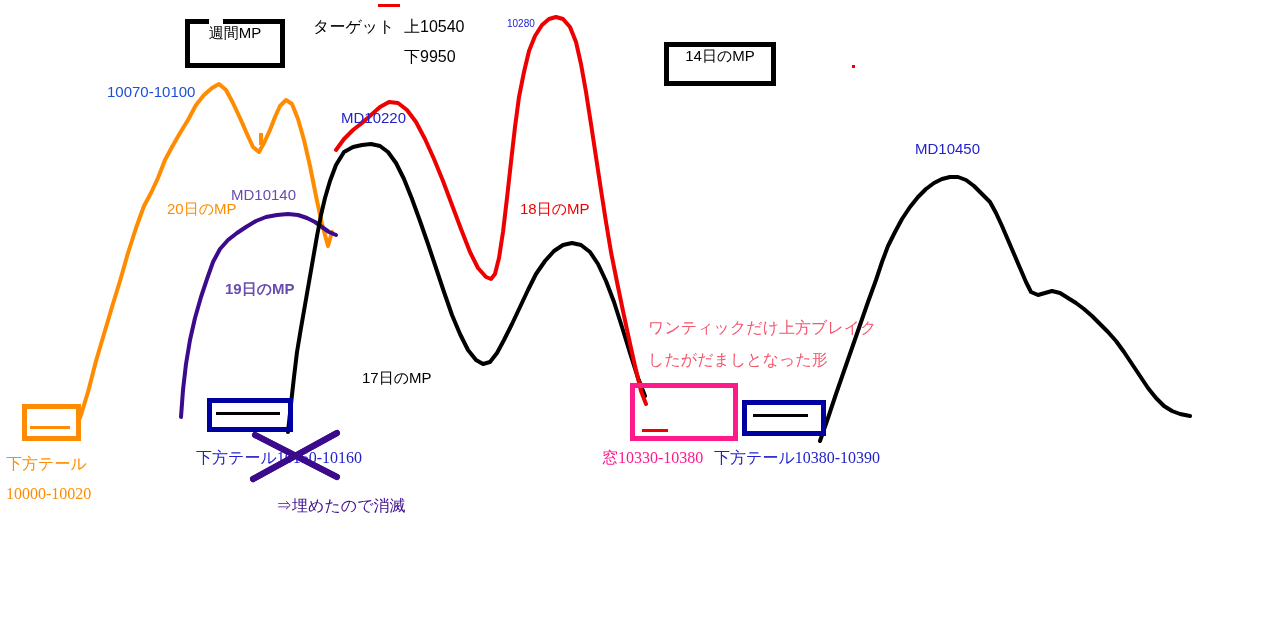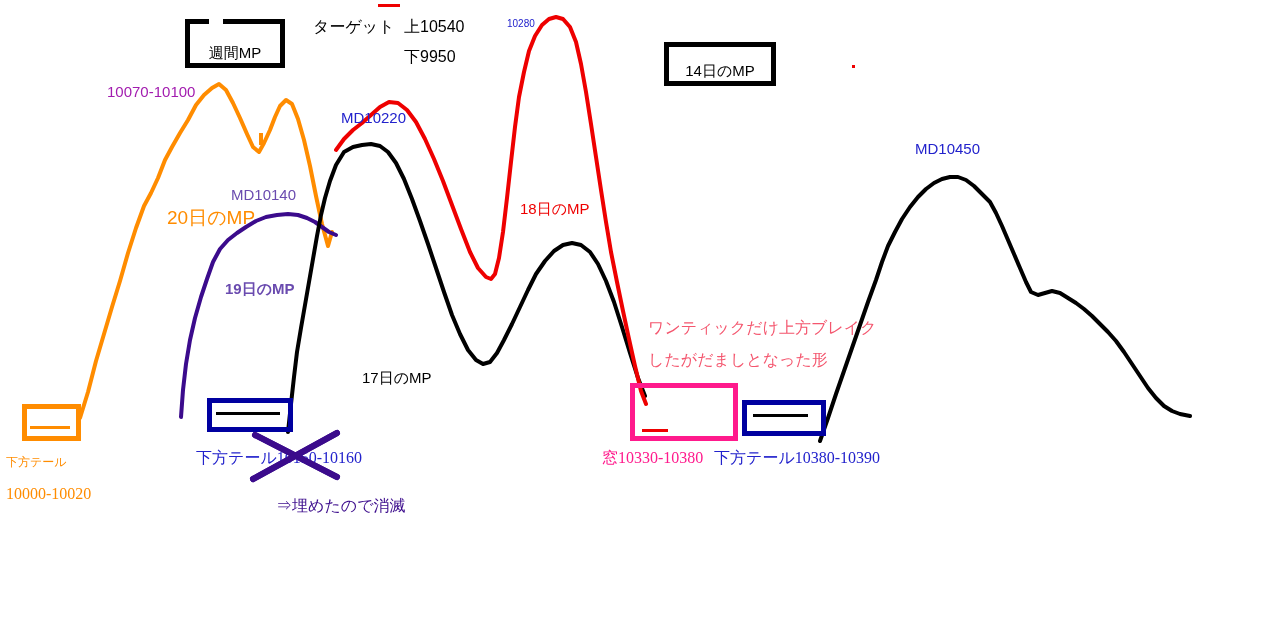--- a/index.html
+++ b/index.html
@@ -7,21 +7,21 @@
     width:1266px;height:624px;position:relative;overflow:hidden;
     font-family:"Liberation Sans","DejaVu Sans",sans-serif;
     background:#ffffff;
   }
   #canvas{position:absolute;left:0;top:0;width:1266px;height:624px;}
   .lbl{position:absolute;white-space:nowrap;line-height:1;}
   .box{position:absolute;box-sizing:border-box;background:transparent;}
   .boxlabel{position:absolute;white-space:nowrap;line-height:1;font-family:Liberation Serif, serif;}
   .title-box{
     position:absolute;box-sizing:border-box;border:5px solid #000000;
-    background:#ffffff;display:flex;align-items:flex-end;justify-content:center;
+    background:#ffffff;display:flex;align-items:flex-start;justify-content:center;
   }
   .title-box span{font-size:15px;color:#000;}
   .notch{position:absolute;background:#ffffff;}
 </style>
 </head>
 <body>
 
 <svg id="canvas" viewBox="0 0 1266 624" preserveAspectRatio="none" xmlns="http://www.w3.org/2000/svg">
   <g id="series-layer">
       <polyline points="80,418 88,392 96,361 104,334 112,307 120,281 128,253 136,228 144,206 151,193 158,178 165,160 172,147 180,133 188,120 196,105 204,95 212,88 219,84 226,90 233,103 240,118 247,134 253,147 259,152 264,143 270,130 275,117 280,106 286,100 292,104 298,119 304,140 310,166 316,196 322,224 328,246 332,232" fill="none" stroke="#FF8C00" stroke-width="4" stroke-linecap="round" stroke-linejoin="round"></polyline>
@@ -49,22 +49,22 @@
     <div class="title-box" style="left: 664px; top: 42px; width: 112px; height: 44px;">
       <span>14日のMP</span>
     </div>
   </div>
 
 <div class="lbl" style="left:313px;top:19px;font-size:16px;color:#000;">ターゲット</div>
 <div class="lbl" style="left:404px;top:19px;font-size:16px;color:#000;">上10540</div>
 <div class="lbl" style="left:404px;top:49px;font-size:16px;color:#000;">下9950</div>
 
 <div id="curve-labels">
-    <div class="lbl" style="left: 107px; top: 84px; color: #a21caf; font-size: 15px;">10070-10100</div>
-    <div class="lbl" style="left: 167px; top: 208px; color: rgb(255, 140, 0); font-size: 19px;">20日のMP</div>
+    <div class="lbl" style="left: 107px; top: 84px; color: #1d4ed8; font-size: 15px;">10070-10100</div>
+    <div class="lbl" style="left: 167px; top: 201px; color: rgb(255, 140, 0); font-size: 15px;">20日のMP</div>
     <div class="lbl" style="left: 231px; top: 187px; color: rgb(106, 75, 175); font-size: 15px;">MD10140</div>
     <div class="lbl" style="left: 225px; top: 281px; color: rgb(106, 75, 175); font-size: 15px; font-weight: bold;">19日のMP</div>
     <div class="lbl" style="left: 341px; top: 110px; color: rgb(34, 34, 204); font-size: 15px;">MD10220</div>
     <div class="lbl" style="left: 362px; top: 370px; color: rgb(0, 0, 0); font-size: 15px;">17日のMP</div>
     <div class="lbl" style="left: 507px; top: 19px; color: rgb(34, 34, 204); font-size: 10px;">10280</div>
     <div class="lbl" style="left: 520px; top: 165px; color: rgb(238, 0, 0); font-size: 15px; margin-top: 36px;">18日のMP</div>
     <div class="lbl" style="left: 915px; top: 141px; color: rgb(34, 34, 204); font-size: 15px;">MD10450</div>
   </div>
 
 <div id="annotation-boxes">
@@ -72,21 +72,21 @@
     <div class="box" style="left: 30px; top: 426px; width: 40px; height: 3px; background: rgb(255, 140, 0);"></div>
     <div class="box" style="left: 207px; top: 398px; width: 86px; height: 34px; border: 5px solid rgb(0, 0, 160);"></div>
     <div class="box" style="left: 216px; top: 412px; width: 64px; height: 3px; background: rgb(0, 0, 0);"></div>
     <div class="box" style="left: 630px; top: 383px; width: 108px; height: 58px; border: 5px solid rgb(255, 26, 140);"></div>
     <div class="box" style="left: 642px; top: 429px; width: 26px; height: 3px; background: rgb(238, 0, 0);"></div>
     <div class="box" style="left: 742px; top: 400px; width: 84px; height: 36px; border: 5px solid rgb(0, 0, 160);"></div>
     <div class="box" style="left: 753px; top: 414px; width: 55px; height: 3px; background: rgb(0, 0, 0);"></div>
   </div>
 
 <div id="annotation-labels">
-    <div class="boxlabel" style="left: 6px; top: 456px; color: rgb(255, 140, 0); font-size: 12px;">下方テール</div>
+    <div class="boxlabel" style="left: 6px; top: 456px; color: rgb(255, 140, 0); font-size: 16px;">下方テール</div>
     <div class="boxlabel" style="left: 6px; top: 486px; color: rgb(255, 140, 0); font-size: 16px;">10000-10020</div>
     <div class="boxlabel" style="left: 196px; top: 450px; color: rgb(34, 34, 204); font-size: 16px;">下方テール10150-10160</div>
     <div class="boxlabel" style="left: 232px; top: 498px; color: rgb(59, 11, 140); font-size: 16px; margin-left: 44px;">⇒埋めたので消滅</div>
     <div class="boxlabel" style="left: 648px; top: 320px; color: rgb(244, 86, 110); font-size: 16px;">ワンティックだけ上方ブレイク</div>
     <div class="boxlabel" style="left: 648px; top: 352px; color: rgb(244, 86, 110); font-size: 16px;">したがだましとなった形</div>
     <div class="boxlabel" style="left: 602px; top: 450px; color: rgb(255, 26, 140); font-size: 16px;">窓10330-10380</div>
     <div class="boxlabel" style="left: 714px; top: 450px; color: rgb(34, 34, 204); font-size: 16px;">下方テール10380-10390</div>
   </div>
 
 <svg style="position:absolute;left:0;top:0;width:1266px;height:624px;pointer-events:none;" viewBox="0 0 1266 624" xmlns="http://www.w3.org/2000/svg">

